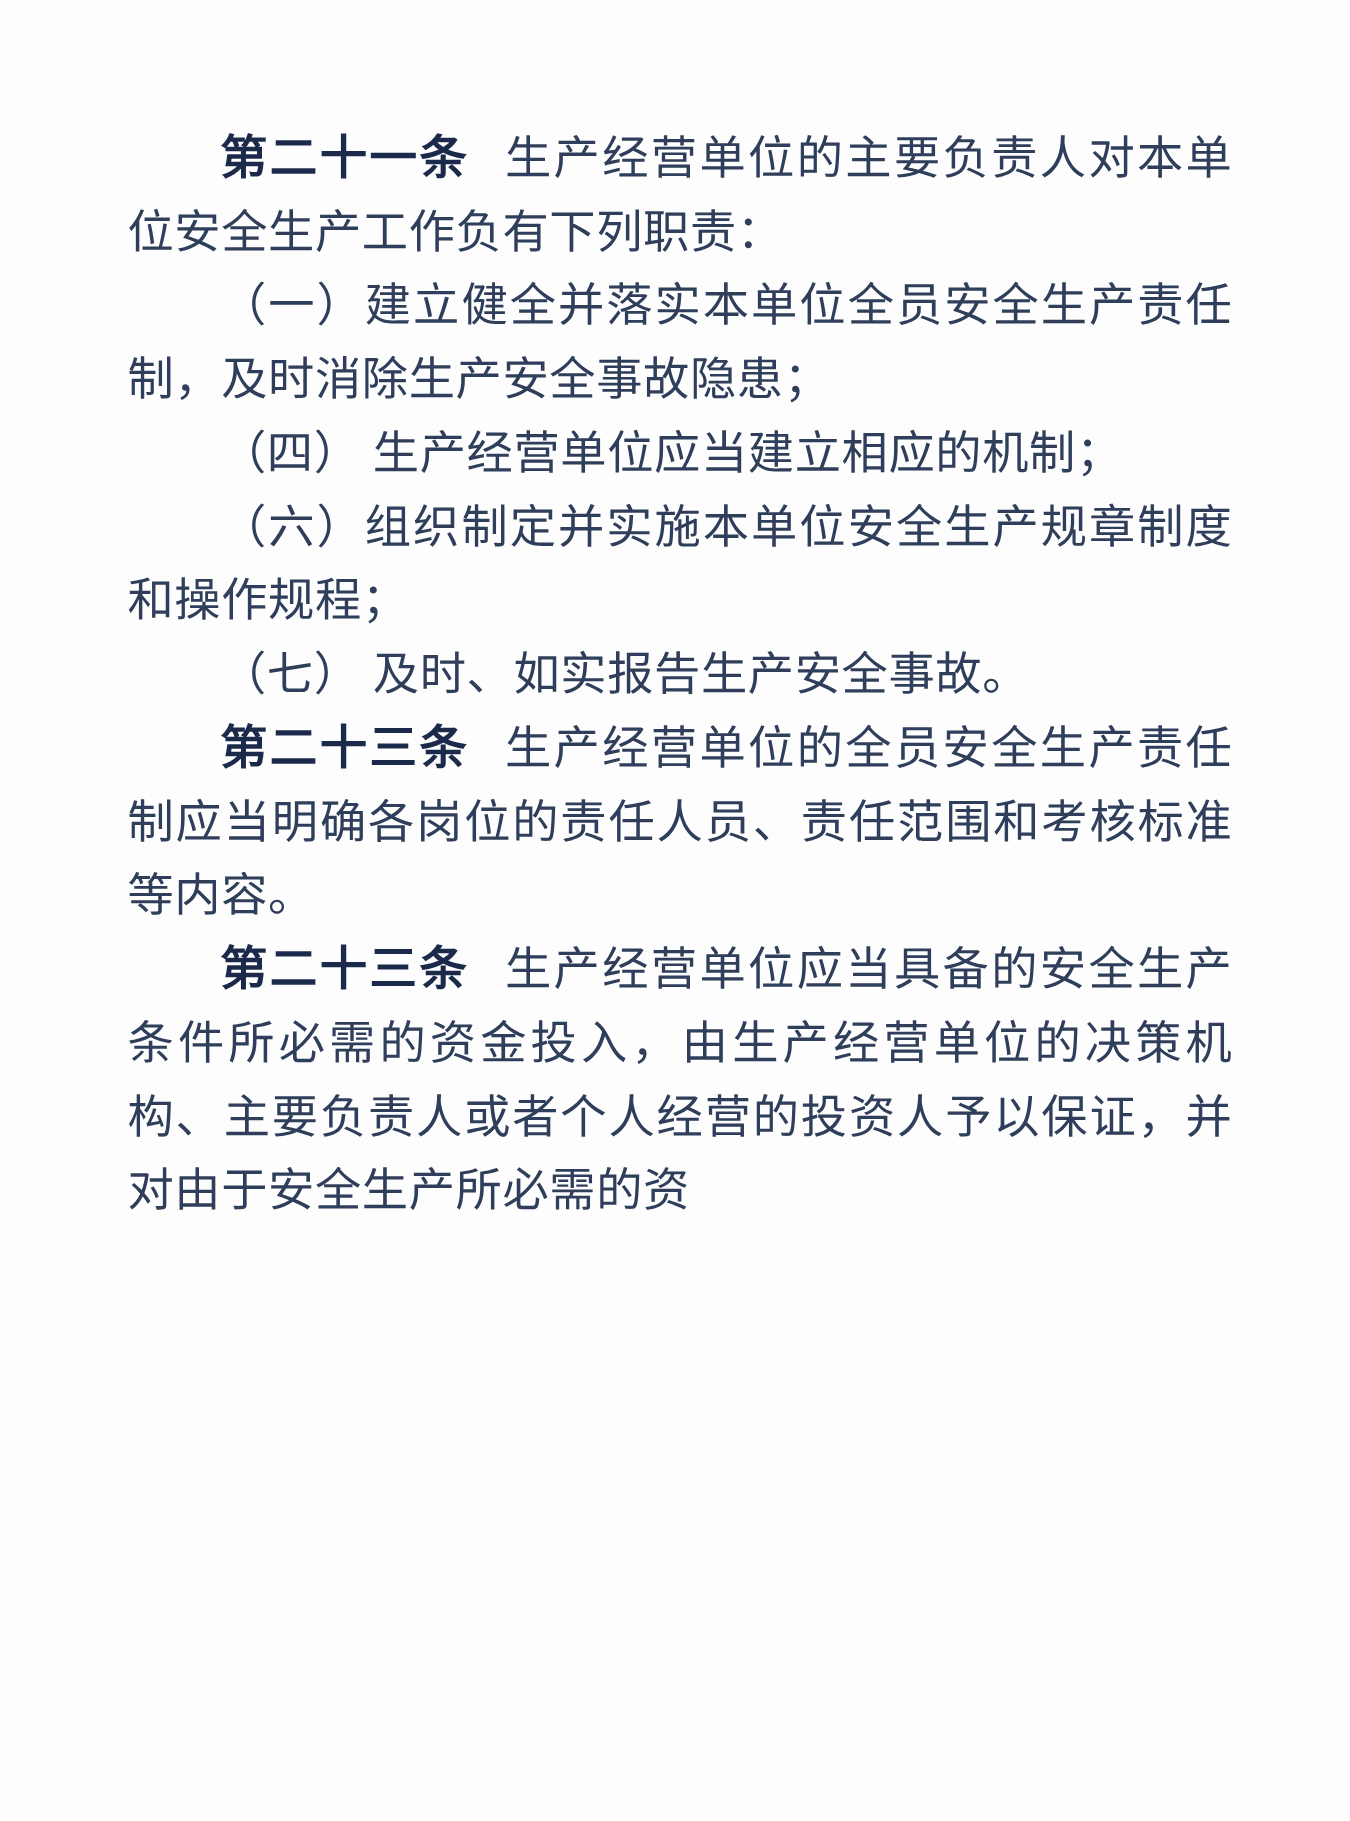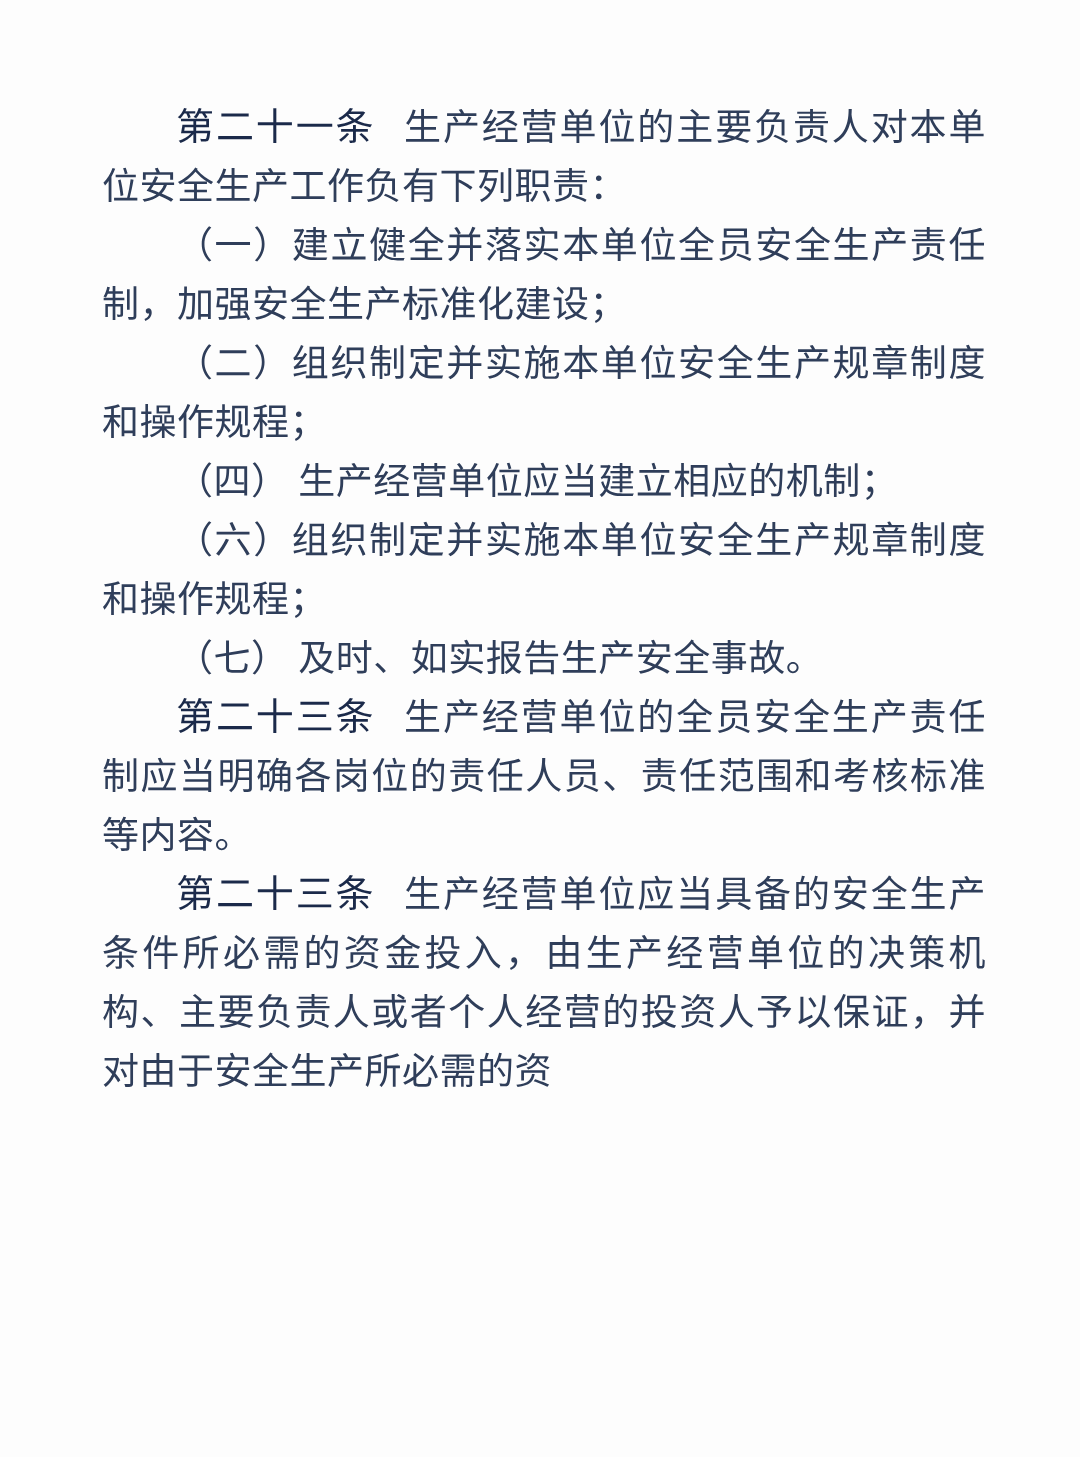--- a/index.html
+++ b/index.html
@@ -26,43 +26,40 @@
     text-align: justify;
     letter-spacing: 0.5px;
   }
   .doc p {
     margin: 0;
     padding: 0;
     text-indent: 2em;
   }
   .art-num {
     font-family: "Liberation Sans", "DejaVu Sans", sans-serif;
-    font-weight: 400;
+    font-weight: 700;
     font-size: 38px;
     color: #1b2a4a;
     margin-right: 0.75em;
   }
 </style>
 </head>
 <body>
 
 <div class="page">
   <div class="doc">
 
     <p>
       <b class="art-num">第二十一条</b><span>生产经营单位的主要负责人对本单位安全生产工作负有下列职责：</span>
     </p>
 
     <p>
-      <span>（一）建立健全并落实本单位全员安全生产责任制，加强安全生产标准化建设；</span>
+      <span>（一）建立健全并落实本单位全员安全生产责任制，及时消除生产安全事故隐患；</span>
     </p>
 
-    <p>
-      <span>（二）组织制定并实施本单位安全生产规章制度和操作规程；</span>
-    </p>
 
 
     <p>
       <span>（四） 生产经营单位应当建立相应的机制；</span>
     </p>
 
 
     <p>
       <span>（六）组织制定并实施本单位安全生产规章制度和操作规程；</span>
     </p>

